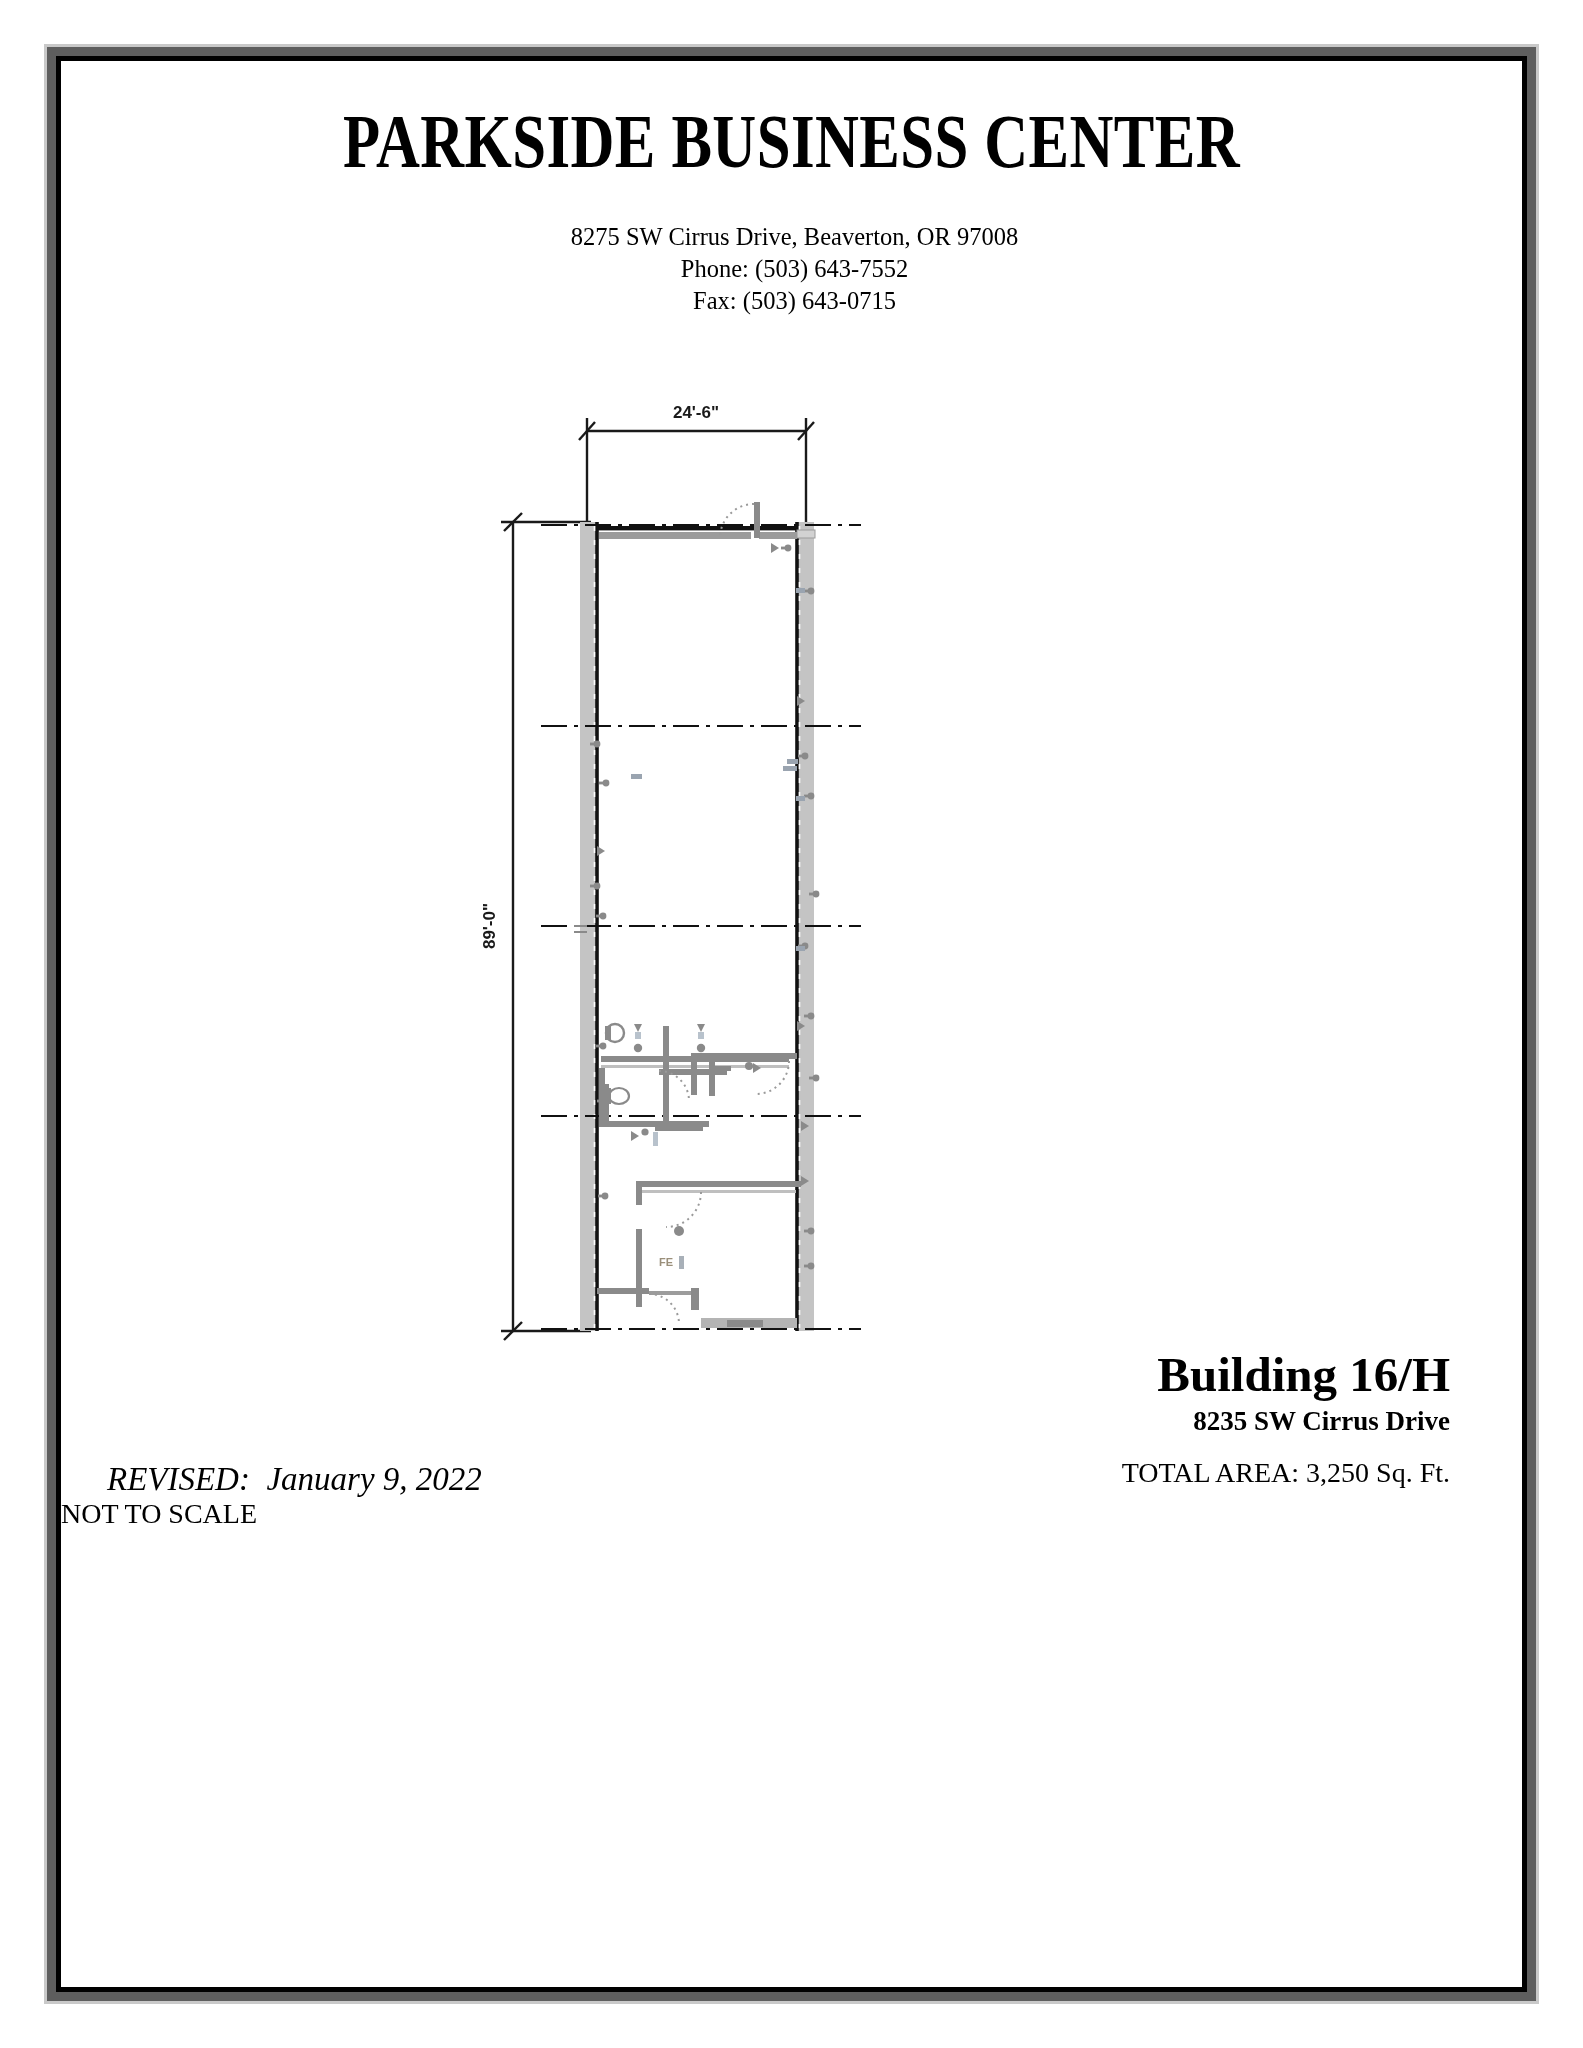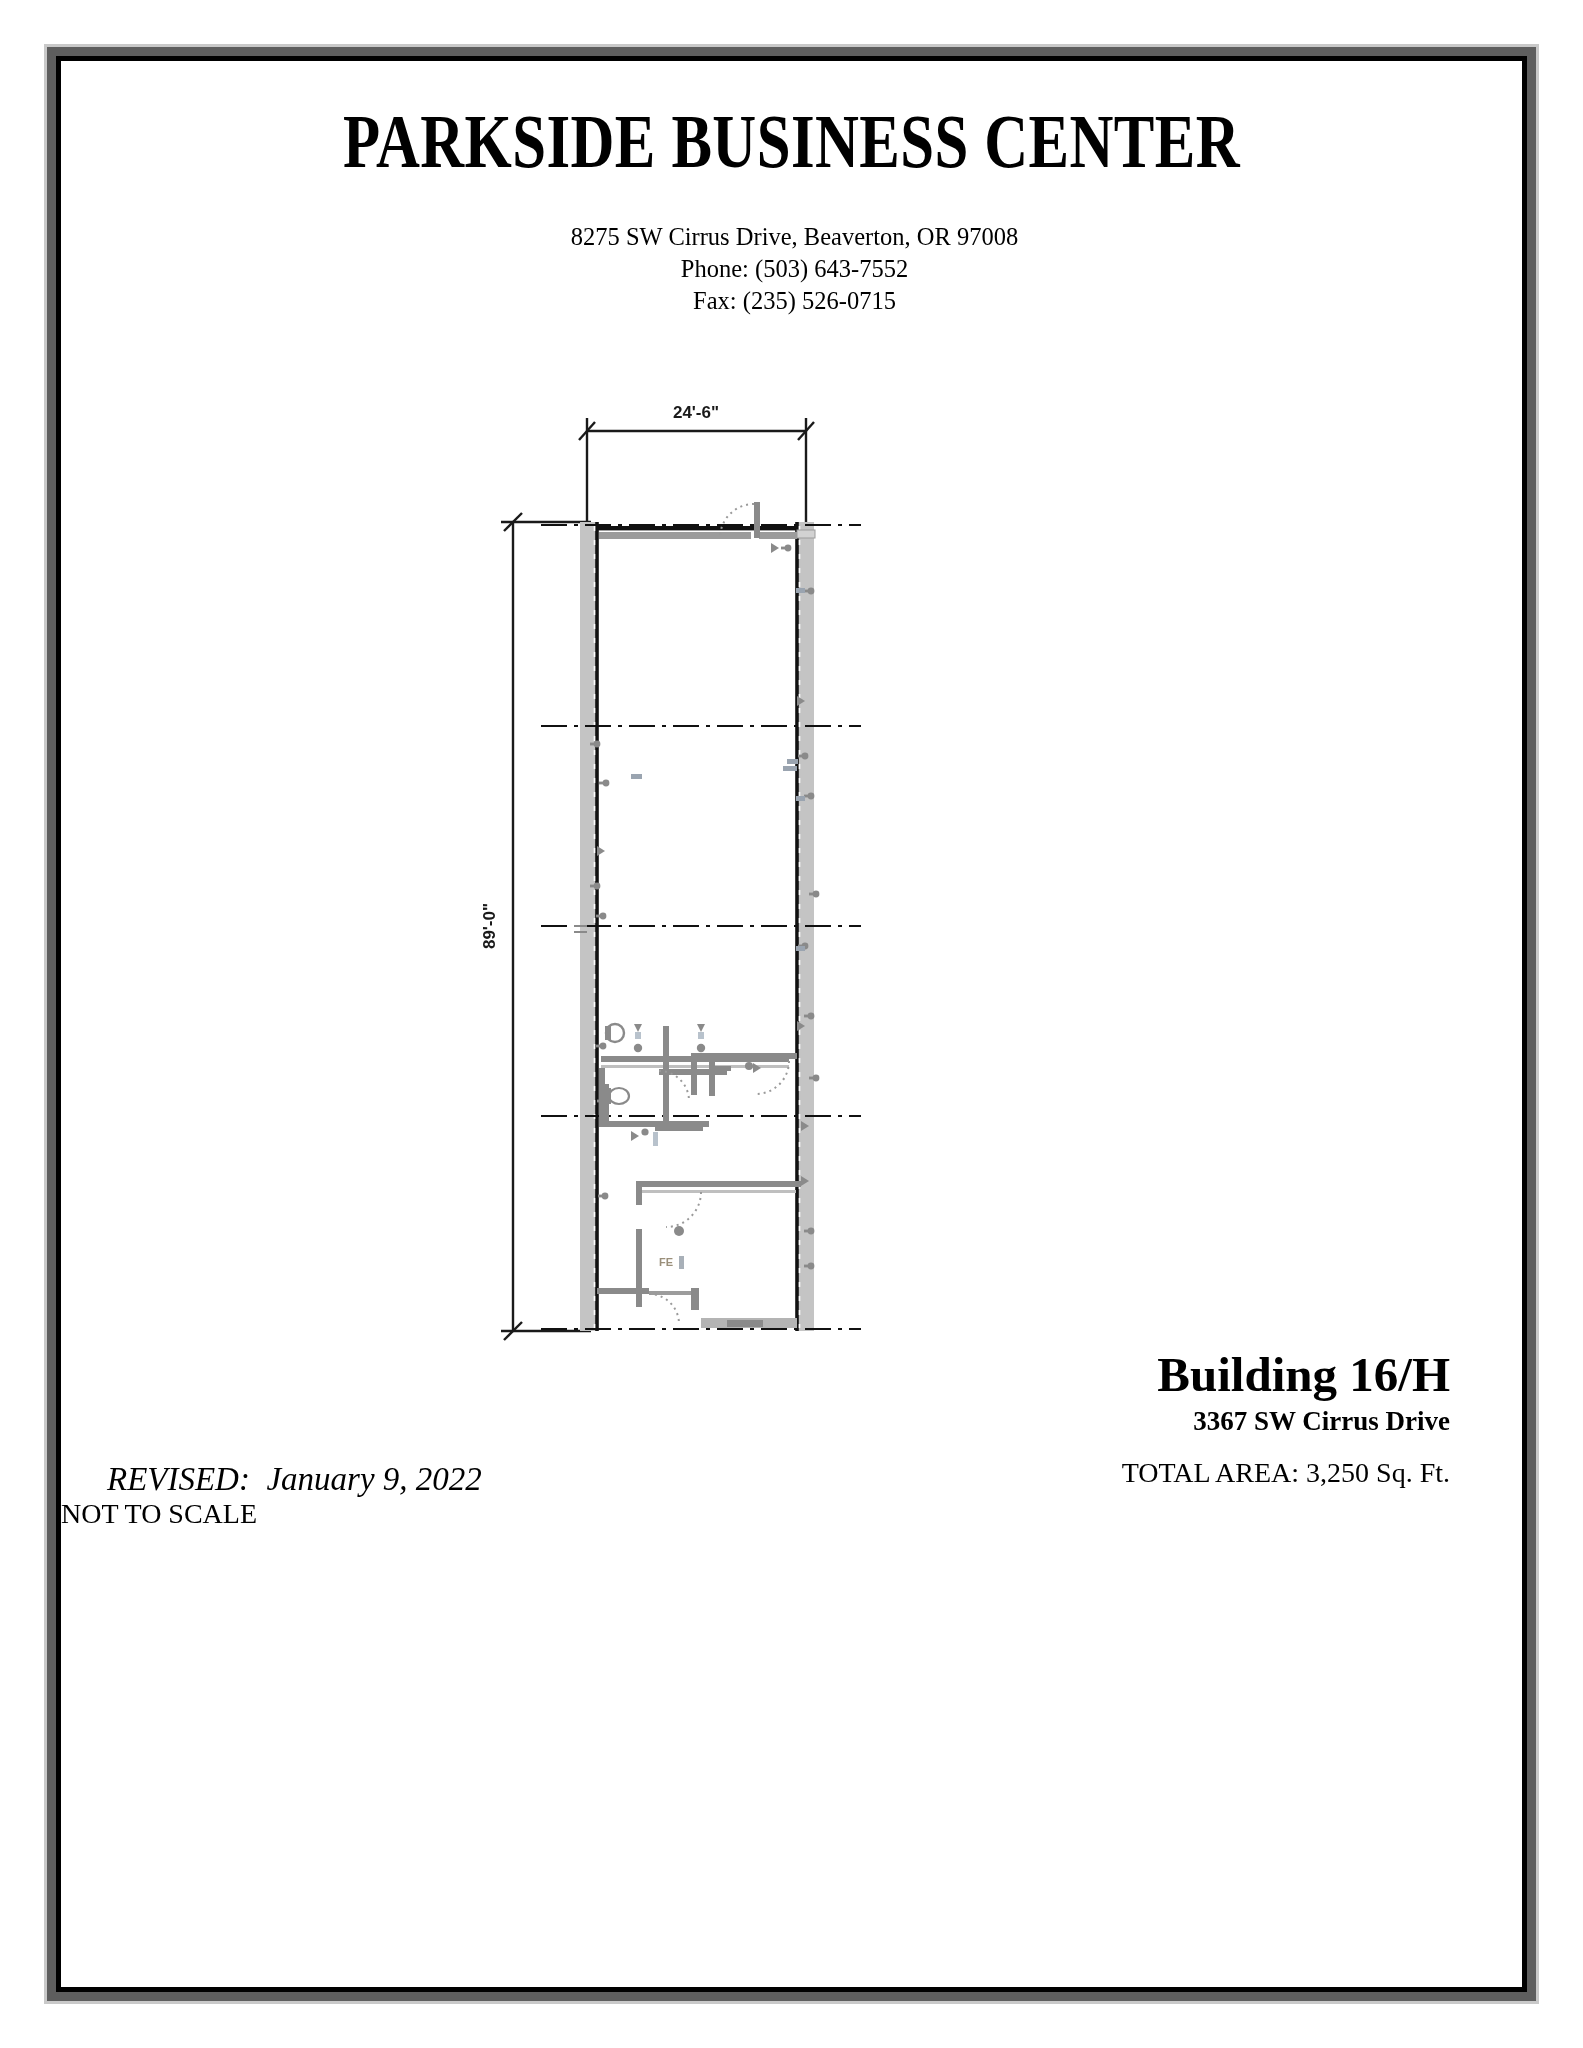--- a/index.html
+++ b/index.html
@@ -139,21 +139,21 @@
 
 <div id="page">
 <div id="page-mid">
 <div id="page-inner">
 
   <div class="title">PARKSIDE BUSINESS CENTER</div>
 
   <div class="addr-block">
     <div>8275 SW Cirrus Drive, Beaverton, OR 97008</div>
     <div>Phone: (503) 643-7552</div>
-    <div>Fax: (235) 526-0715</div>
+    <div>Fax: (503) 643-0715</div>
   </div>
 
   <div id="plan">
     <svg width="780" height="1100" viewBox="0 0 780 1100" xmlns="http://www.w3.org/2000/svg">
       <defs>
         <g id="outletSym">
           <circle cx="0" cy="0" r="3.4" fill="#8a8a8a"></circle>
           <rect x="-7" y="-1.4" width="7" height="2.8" fill="#8a8a8a"></rect>
         </g>
         <g id="triSym">
@@ -321,19 +321,19 @@
 
   <div class="revised">
     <span>REVISED:</span>&nbsp;
     <span>January 9, 2022</span>
   </div>
 
   <div class="nts">NOT TO SCALE</div>
 
   <div id="bldg-block">
     <div class="bldg-name">Building 16/H</div>
-    <div class="bldg-addr">3367 SW Cirrus Drive</div>
+    <div class="bldg-addr">8235 SW Cirrus Drive</div>
     <div class="bldg-area">TOTAL AREA: 3,250 Sq. Ft.</div>
   </div>
 
 </div>
 </div>
 </div>
 
 </body></html>

